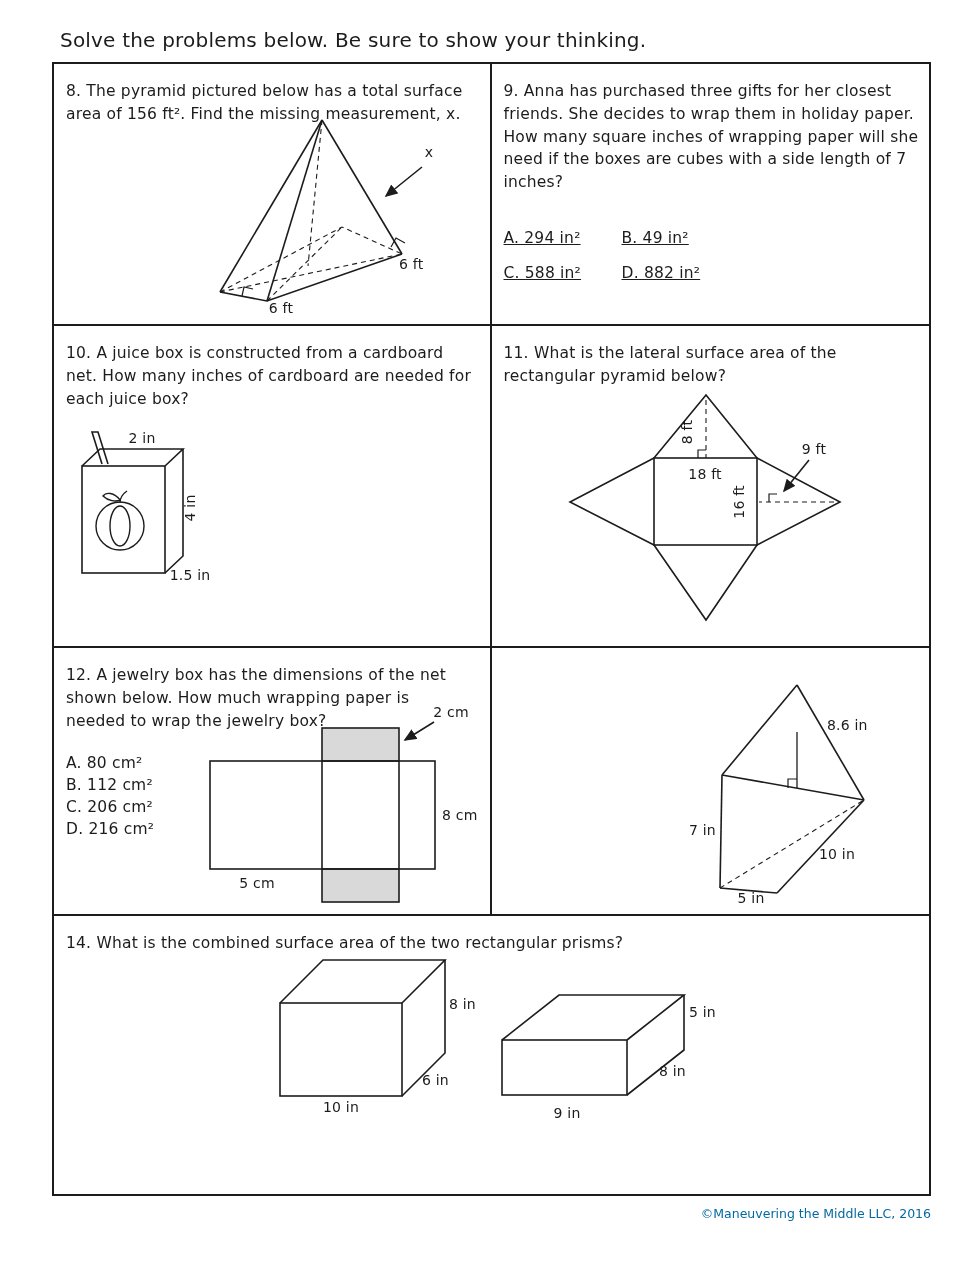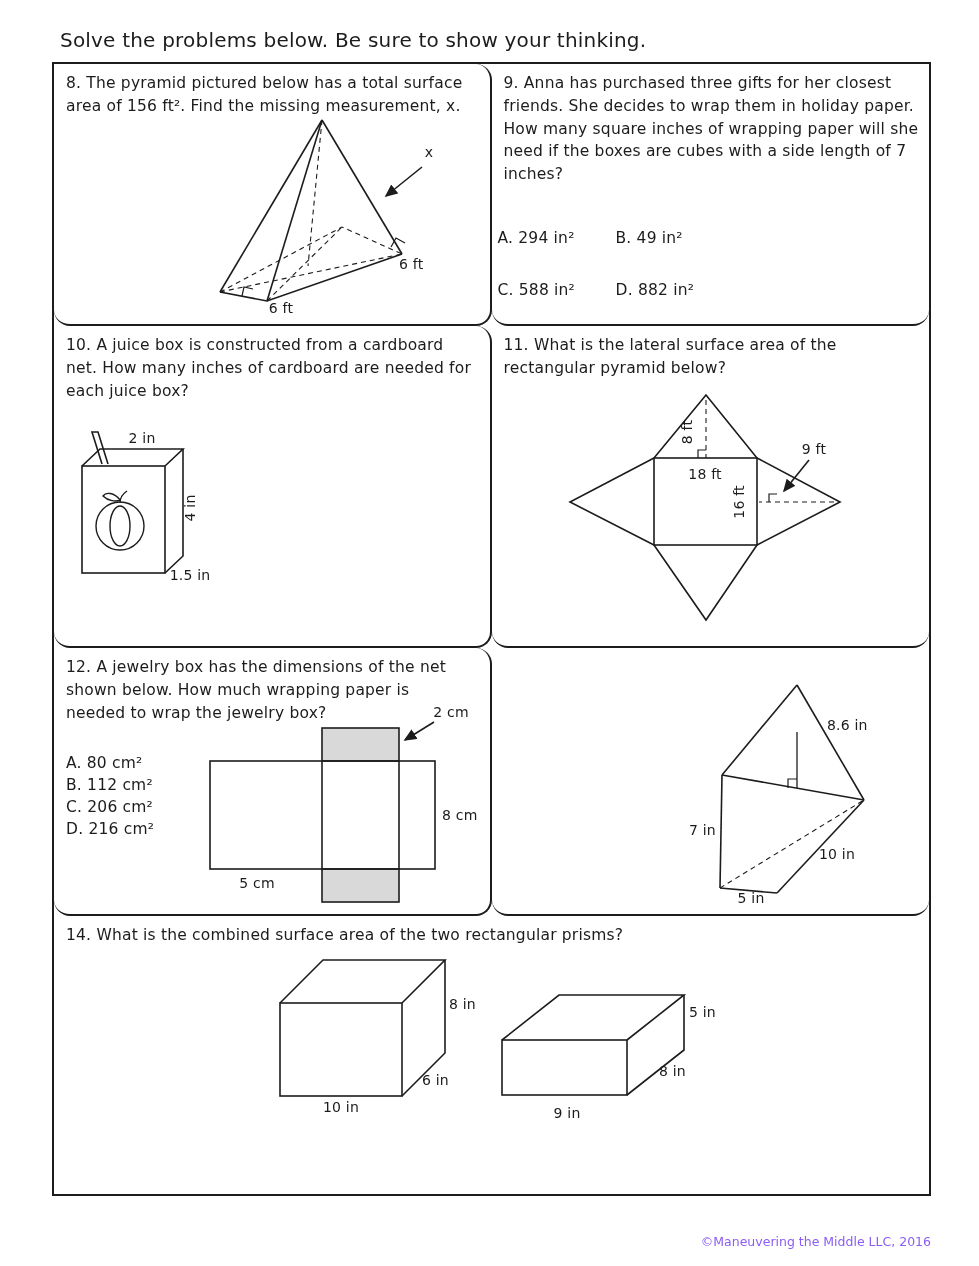--- a/index.html
+++ b/index.html
@@ -18,38 +18,38 @@
     position:absolute; left:52px; top:62px; width:879px;
     border:2px solid #1c1c1c;
     display:grid;
     grid-template-columns:1fr 1fr;
     grid-template-rows:262px 322px 268px 278px;
   }
   .cell {
     position:relative;
     border-right:2px solid #1c1c1c;
     border-bottom:2px solid #1c1c1c;
-    padding:8px 10px 10px 12px;
+    padding:16px 10px 10px 12px;
     font-size:15.5px; line-height:1.47; letter-spacing:.2px;
     overflow:hidden;
-    border-radius:16px;
   }
   .cell.last-col { border-right:none; }
   .cell.full { grid-column:1 / 3; border-right:none; border-bottom:none; }
   .fig { position:absolute; }
   svg text { font-family:"DejaVu Sans", sans-serif; font-size:14px; fill:#1c1c1c; letter-spacing:.2px; }
   .choices-grid {
-    position:absolute; left:6px; top:163px;
-    display:grid; grid-template-columns:118px max-content; row-gap:29px;
+    position:absolute; left:12px; top:163px;
+    display:grid; grid-template-columns:118px max-content; row-gap:12px;
     font-size:15.5px;
+    text-decoration:underline;
   }
   .choices-list { position:absolute; font-size:15.5px; line-height:22px;margin-top:8px; }
   .footer {
     position:absolute; right:48px; top:1206px;
-    font-size:12.5px; color:#8b5cf6;margin-top:28px;
+    font-size:12.5px; color:#0369a1;
   }
 </style>
 </head>
 <body>
 
 <div class="sheet">
 
   <p class="instruction">Solve the problems below.  Be sure to show your thinking.</p>
 
   <div class="grid">

